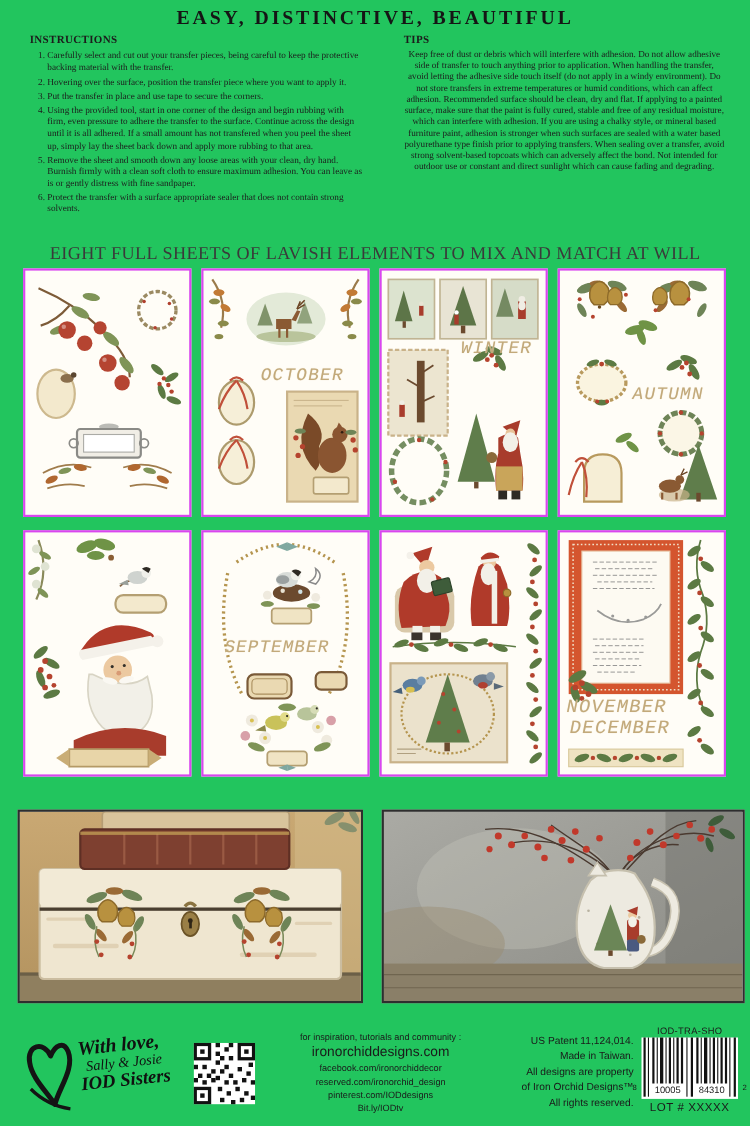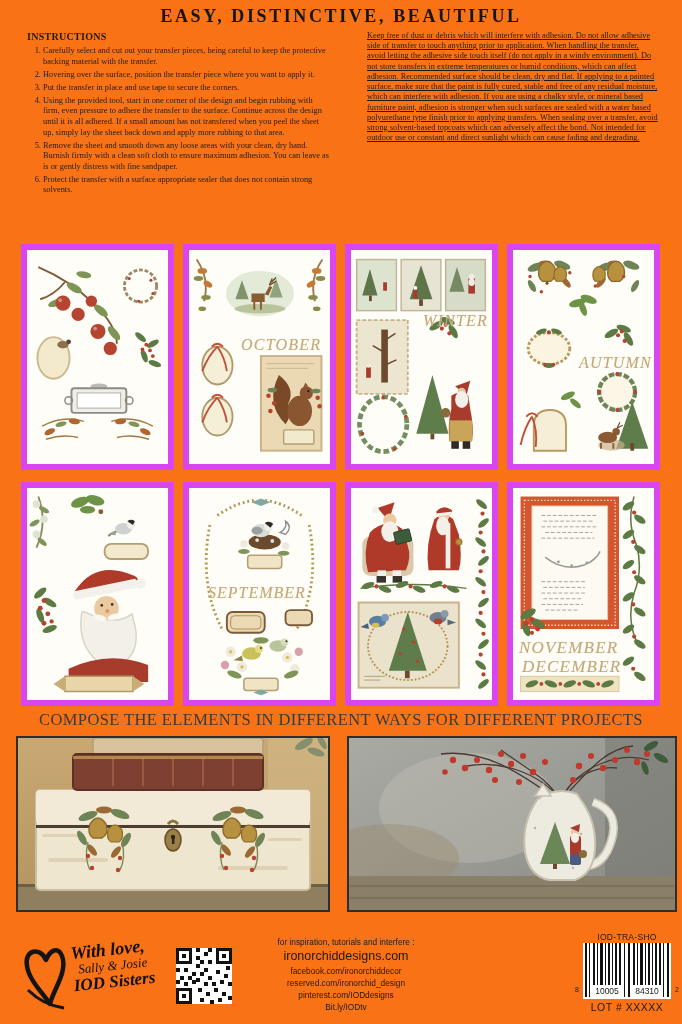--- a/index.html
+++ b/index.html
@@ -1,44 +1,44 @@
 <!DOCTYPE html>
 <html><head>
 <meta charset="utf-8">
 <style>
   html,body{margin:0;padding:0;background:#ffffff;}
-  .page{position:relative;width:682px;height:1024px;background:#f97316;
+  .page{position:relative;width:682px;height:1024px;background:#22c55e;
         font-family:"Liberation Serif",serif;color:#1c1c1c;overflow:hidden;}
 
   
   .title{position:absolute;top:6px;left:0;width:682px;text-align:center;
          font-size:18px;font-weight:bold;letter-spacing:2.6px;color:#151515;}
 
   
   .cols{position:absolute;top:31px;left:27px;width:632px;display:flex;}
   .col-left{width:307px;margin-right:33px;}
   .col-right{width:292px;}
   .sec-head{font-size:10px;font-weight:bold;letter-spacing:.3px;margin:0 0 3px 0;}
   ol.steps{margin:4px;padding:0 0 0 12px;font-size:8.4px;line-height:1.26;}
   ol.steps li{margin:0 0 2.5px 0;}
   .tips-warning{font-size:9px;font-weight:bold;line-height:1.3;margin:0 0 4px 0;}
-  .tips-body{font-size:8.3px;line-height:1.235;margin:0;text-align:left;text-decoration:underline;}
+  .tips-body{font-size:8.3px;line-height:1.235;margin:0;text-align:center;}
 
   
   .headline{position:absolute;left:0;width:682px;text-align:center;
             font-size:16.5px;color:#3a3a3a;letter-spacing:.4px;white-space:nowrap;}
   .headline1{top:220px;}
   .headline2{top:710px;}
 
   
   .sheets{position:absolute;top:244px;left:21px;width:639px;height:462px;
           display:grid;grid-template-columns:repeat(4,153px);
           grid-template-rows:226px 224px;column-gap:9px;row-gap:12px;}
-  .sheet{position:relative;box-sizing:border-box;border:6px solid #d946ef;
-         background:#fffdf7;overflow:hidden;}
+  .sheet{position:relative;box-sizing:border-box;border:2px solid #d946ef;
+         background:#fffdf7;overflow:hidden;font-family:Liberation Mono, monospace;}
   .sheet svg.art{position:absolute;left:0;top:0;width:100%;height:100%;}
   .month{position:absolute;font-style:italic;color:#c2a97a;letter-spacing:1.2px;
          font-size:16px;white-space:nowrap;text-shadow:0 0 1px #e7dcc2;}
 
   
   .photos{position:absolute;top:736px;left:16px;width:661px;height:176px;}
   .photo{position:absolute;top:0;height:176px;box-sizing:border-box;
          border:2px solid #2e2e2e;background:#cccccc;}
   .photo svg{display:block;width:100%;height:100%;}
   .photo1{left:0;width:314px;}
@@ -78,24 +78,26 @@
       <ol class="steps">
         <li>Carefully select and cut out your transfer pieces, being careful to keep the protective backing material with the transfer.</li>
         <li>Hovering over the surface, position the transfer piece where you want to apply it.</li>
         <li>Put the transfer in place and use tape to secure the corners.</li>
         <li>Using the provided tool, start in one corner of the design and begin rubbing with firm, even pressure to adhere the transfer to the surface. Continue across the design until it is all adhered. If a small amount has not transfered when you peel the sheet up, simply lay the sheet back down and apply more rubbing to that area.</li>
         <li>Remove the sheet and smooth down any loose areas with your clean, dry hand. Burnish firmly with a clean soft cloth to ensure maximum adhesion. You can leave as is or gently distress with fine sandpaper.</li>
         <li>Protect the transfer with a surface appropriate sealer that does not contain strong solvents.</li>
       </ol>
     </div>
     <div class="col-right">
+      <p class="sec-head">TIPS</p>
       <p class="tips-body">Keep free of dust or debris which will interfere with adhesion. Do not allow adhesive side of transfer to touch anything prior to application. When handling the transfer, avoid letting the adhesive side touch itself (do not apply in a windy environment). Do not store transfers in extreme temperatures or humid conditions, which can affect adhesion. Recommended surface should be clean, dry and flat. If applying to a painted surface, make sure that the paint is fully cured, stable and free of any residual moisture, which can interfere with adhesion. If you are using a chalky style, or mineral based furniture paint, adhesion is stronger when such surfaces are sealed with a water based polyurethane type finish prior to applying transfers. When sealing over a transfer, avoid strong solvent-based topcoats which can adversely affect the bond. Not intended for outdoor use or constant and direct sunlight which can cause fading and degrading.</p>
     </div>
   </div>
 
+  <div class="headline headline1">EIGHT FULL SHEETS OF LAVISH ELEMENTS TO MIX AND MATCH AT WILL</div>
 
   <div class="sheets">
 
     <div class="sheet">
       <svg class="art" viewBox="0 0 149 218">
         <g stroke="#7d5b38" stroke-width="2" fill="none">
           <path d="M12 14 Q45 28 70 52 T95 95"></path>
             <path d="M40 30 q-12 14 -26 18"></path>
         </g>
         <g fill="#7f9457">
@@ -665,21 +667,20 @@
             <circle cx="50" cy="204" r="2"></circle>
             <circle cx="70" cy="204" r="2"></circle>
             <circle cx="90" cy="204" r="2"></circle>
           </g>
       </svg>
       <div class="month" style="left:6px;top:150px;font-size:17px;">NOVEMBER</div>
       <div class="month" style="left:9px;top:169px;font-size:17px;">DECEMBER</div>
     </div>
   </div>
 
-  <div class="headline headline2">COMPOSE THE ELEMENTS IN DIFFERENT WAYS FOR DIFFERENT PROJECTS</div>
 
   <div class="photos">
     <div class="photo photo1">
       <svg viewBox="0 0 310 172" preserveAspectRatio="none">
         <defs>
           <linearGradient id="g1" x1="0" y1="0" x2="0" y2="1">
             <stop offset="0" stop-color="#c9a873"></stop>
               <stop offset="1" stop-color="#b3935f"></stop>
           </linearGradient>
         </defs>
@@ -902,28 +903,35 @@
           <rect x="34" y="52" width="4" height="4"></rect>
           <rect x="42" y="50" width="4" height="4"></rect>
           <rect x="52" y="48" width="4" height="4"></rect>
         <rect x="20" y="30" width="4" height="4"></rect>
           <rect x="50" y="18" width="4" height="4"></rect>
       </g>
     </svg>
   </div>
 
   <div class="footer-item community">
-    <div>for inspiration, tutorials and interfere :</div>
+    <div>for inspiration, tutorials and community :</div>
     <div class="site">ironorchiddesigns.com</div>
     <div>facebook.com/ironorchiddecor</div>
     <div>reserved.com/ironorchid_design</div>
     <div>pinterest.com/IODdesigns</div>
     <div>Bit.ly/IODtv</div>
   </div>
 
+  <div class="footer-item legal">
+    <div>US Patent 11,124,014.</div>
+    <div>Made in Taiwan.</div>
+    <div>All designs are property</div>
+    <div>of Iron Orchid Designs™</div>
+    <div>All rights reserved.</div>
+  </div>
 
   <div class="footer-item barcode-block">
     <div class="bc-sku">IOD-TRA-SHO</div>
     <div class="bc-wrap">
       <svg width="88" height="56" viewBox="0 0 88 56">
         <rect width="88" height="56" fill="#ffffff"></rect>
         <g fill="#111111">
           <rect x="2" y="0" width="2" height="54"></rect>
             <rect x="6" y="0" width="1" height="54"></rect>
           <rect x="41" y="0" width="1" height="54"></rect>

